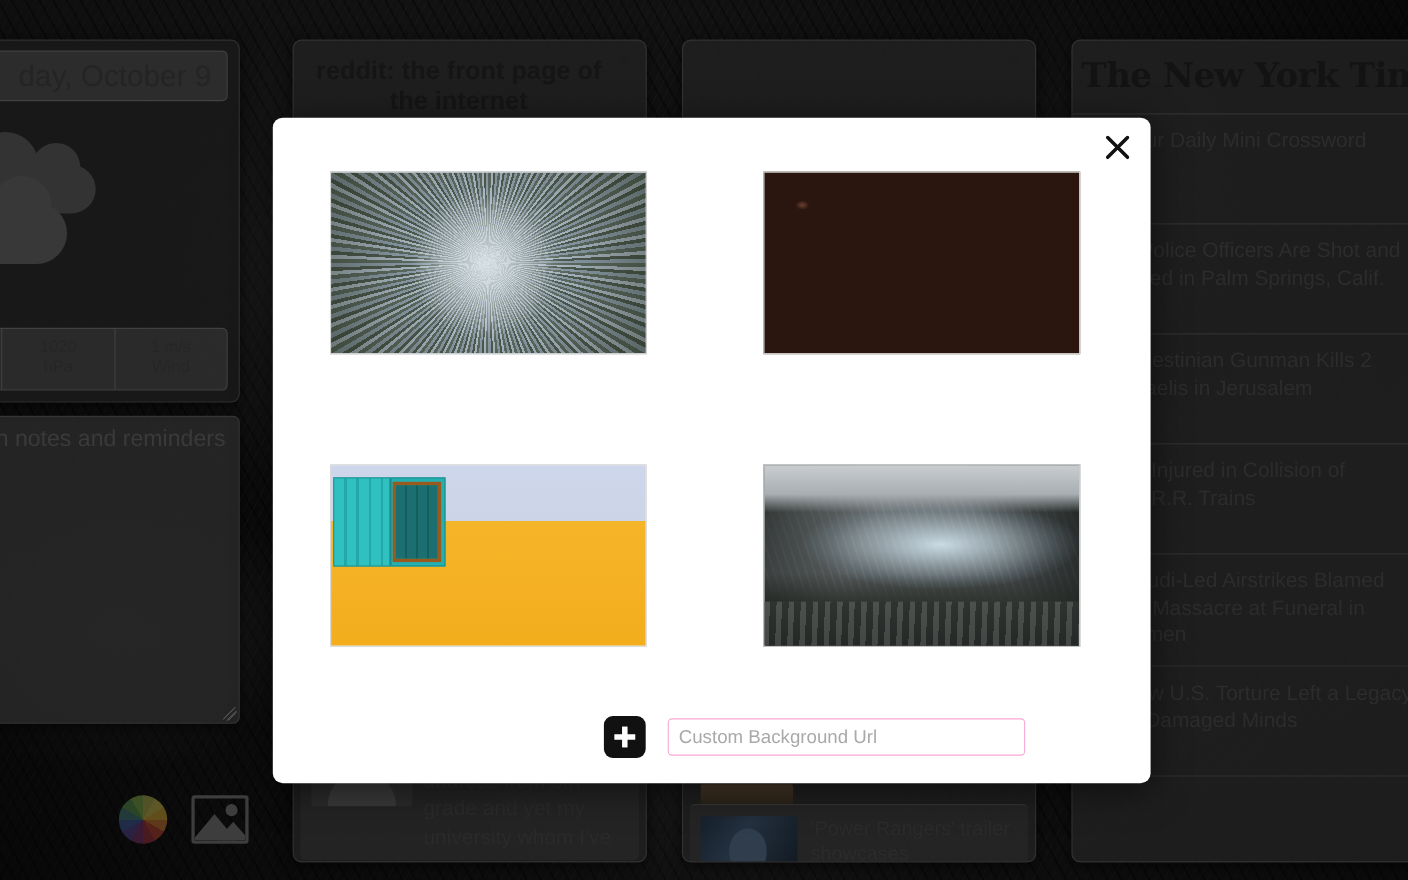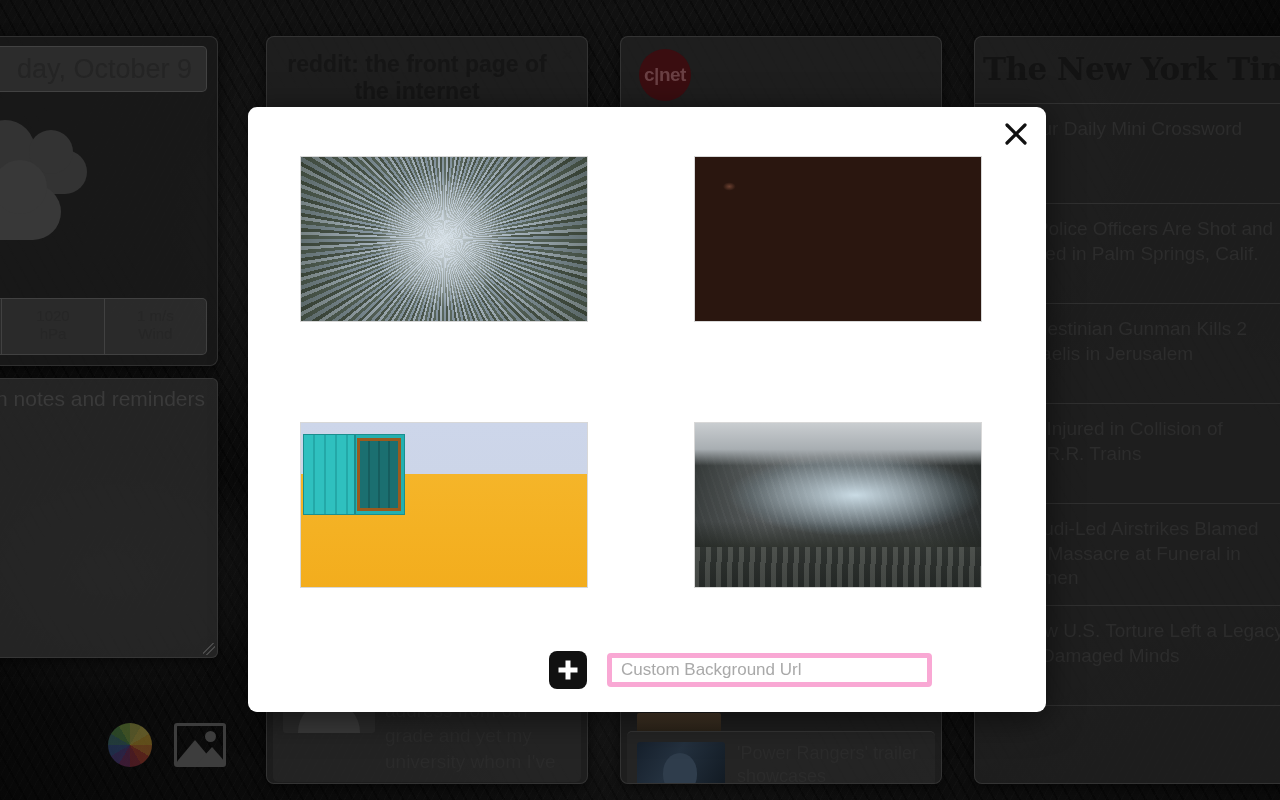--- a/index.html
+++ b/index.html
@@ -490,21 +490,21 @@
     content: ""; position: absolute;
     background: #ffffff;
     left: 50%; top: 50%;
   }
   .add-btn::before { width: 19px; height: 5px; transform: translate(-50%,-50%); }
   .add-btn::after  { width: 5px; height: 19px; transform: translate(-50%,-50%); }
 
   .url-input {
     width: 325px;
     height: 34px;
-    border: 5px solid #f9a8d4;
+    border: 1px solid #f9a8d4;
     border-radius: 4px;
     padding: 0 9px;
     font-family: "Liberation Sans", sans-serif;
     font-size: 17px;
     color: #222;
     background: #fff;
     outline: none;
   }
   .url-input::placeholder { color: #a9a9a9; }
 </style>
@@ -555,25 +555,20 @@
   <div class="reddit-body">
     <div class="reddit-post">
       <div class="reddit-avatar"></div>
       <div class="reddit-post-text">given a dollar to still hosts my e-mail address from 6th grade and yet my university whom I've</div>
     </div>
   </div>
 </div>
 
 <div class="widget" id="cnet-widget">
   <div class="widget-close">×</div>
-  <div class="cnet-logo-wrap">
-    <div class="cnet-logo">
-      <span class="cnet-logo-text">c|net</span>
-    </div>
-  </div>
   <div class="cnet-body">
     <div class="cnet-partial-thumb"></div>
     <div class="cnet-item">
       <div class="cnet-thumb"></div>
       <div class="cnet-item-title">'Power Rangers' trailer showcases</div>
     </div>
   </div>
 </div>
 
 <div class="widget" id="nyt-widget">

